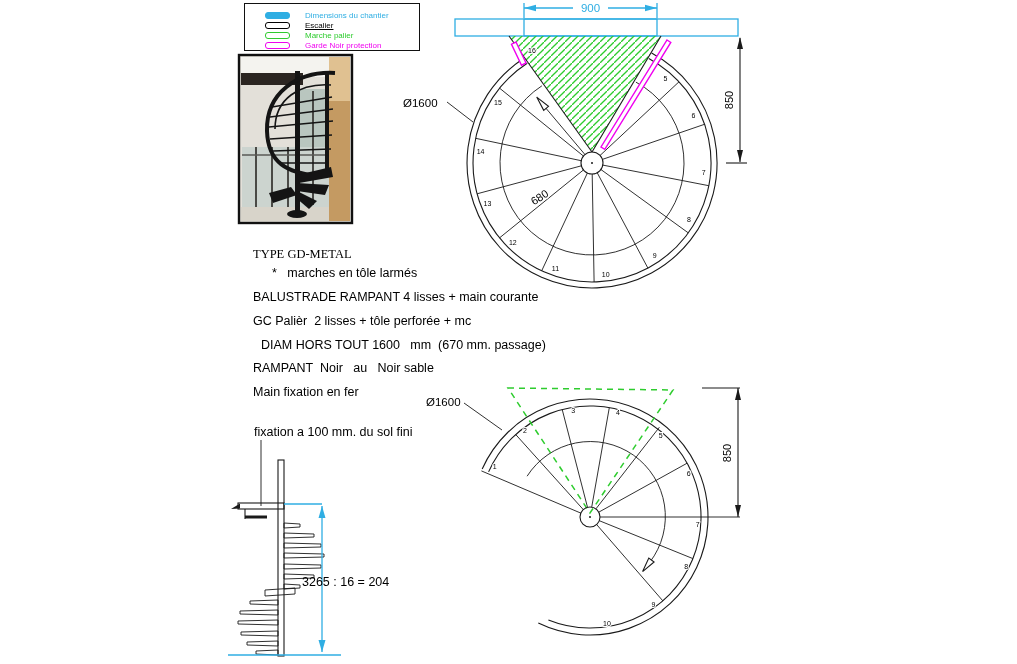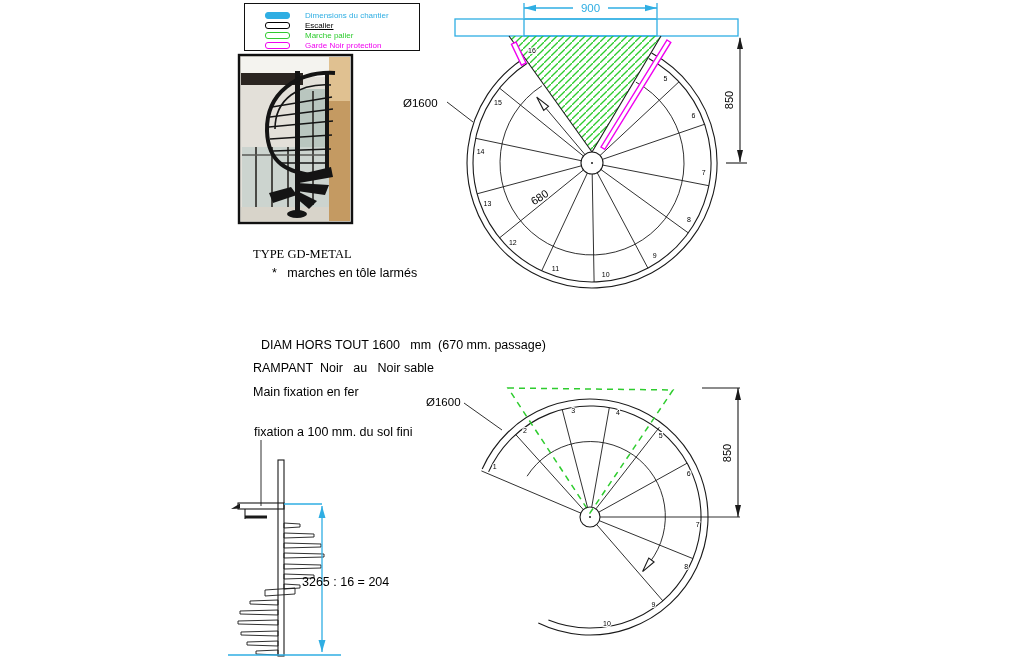--- a/index.html
+++ b/index.html
@@ -178,20 +178,22 @@
       <text x="122.8" y="244.5" class="num">12</text>
       <text x="97.4" y="205.5" class="num">13</text>
       <text x="90.6" y="154" class="num">14</text>
       <text x="108" y="104.5" class="num">15</text>
       <text x="142" y="53" class="num">16</text>
     </g>
   </svg>
 
   <div class="spec-line" style="top:247px;font-family:Liberation Serif, serif;">TYPE GD-METAL</div>
   <div class="spec-line" style="top:266px;left:272px;text-align:center;">*   marches en tôle larmés</div>
+  <div class="spec-line" style="top:290px;">BALUSTRADE RAMPANT 4 lisses + main courante</div>
+  <div class="spec-line" style="top:314px;">GC Palièr  2 lisses + tôle perforée + mc</div>
   <div class="spec-line" style="top:338px;margin-left:8px;">DIAM HORS TOUT 1600   mm  (670 mm. passage)</div>
   <div class="spec-line" style="top:361px;">RAMPANT  Noir   au   Noir sable</div>
   <div class="spec-line" style="top:385px;">Main fixation en fer</div>
 
   <svg class="abs" style="left:228px;top:420px;" width="210" height="244" viewBox="0 0 210 244">
     <text x="26" y="16" style="font-size:12.5px;fill:#000;">fixation a 100 mm. du sol fini</text>
     <line x1="33" y1="20" x2="33" y2="86" class="kthin"></line>
 
     <rect x="50" y="40" width="6" height="196" fill="#fff" class="k"></rect>
 

